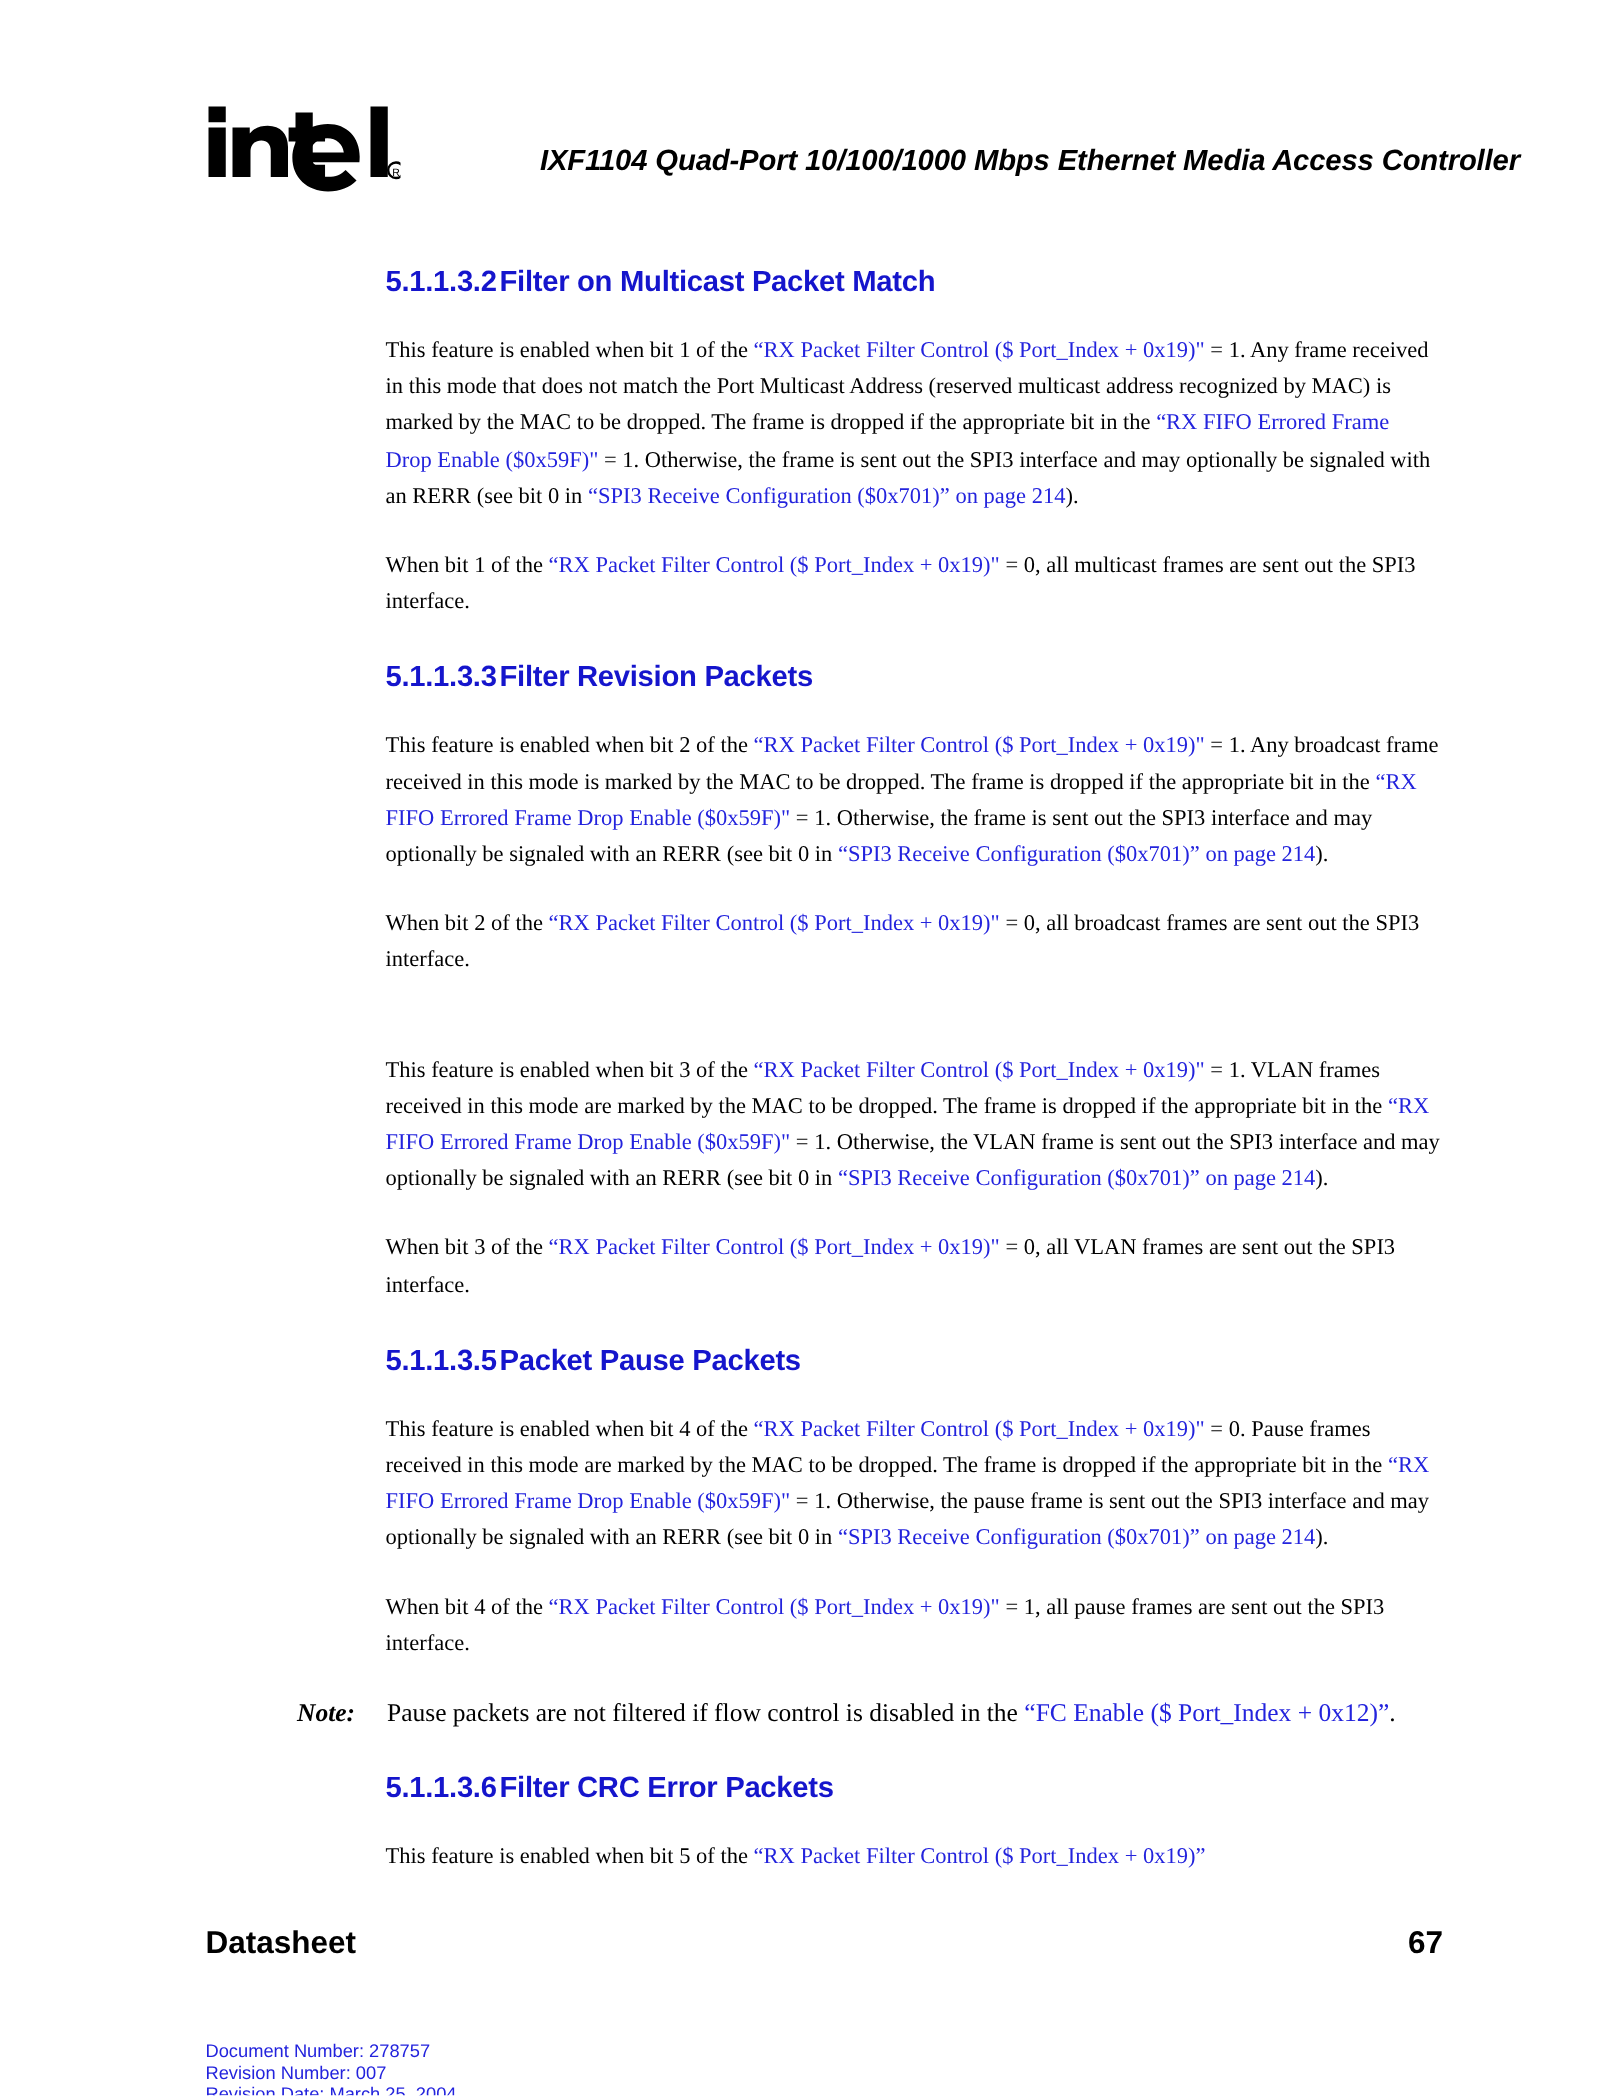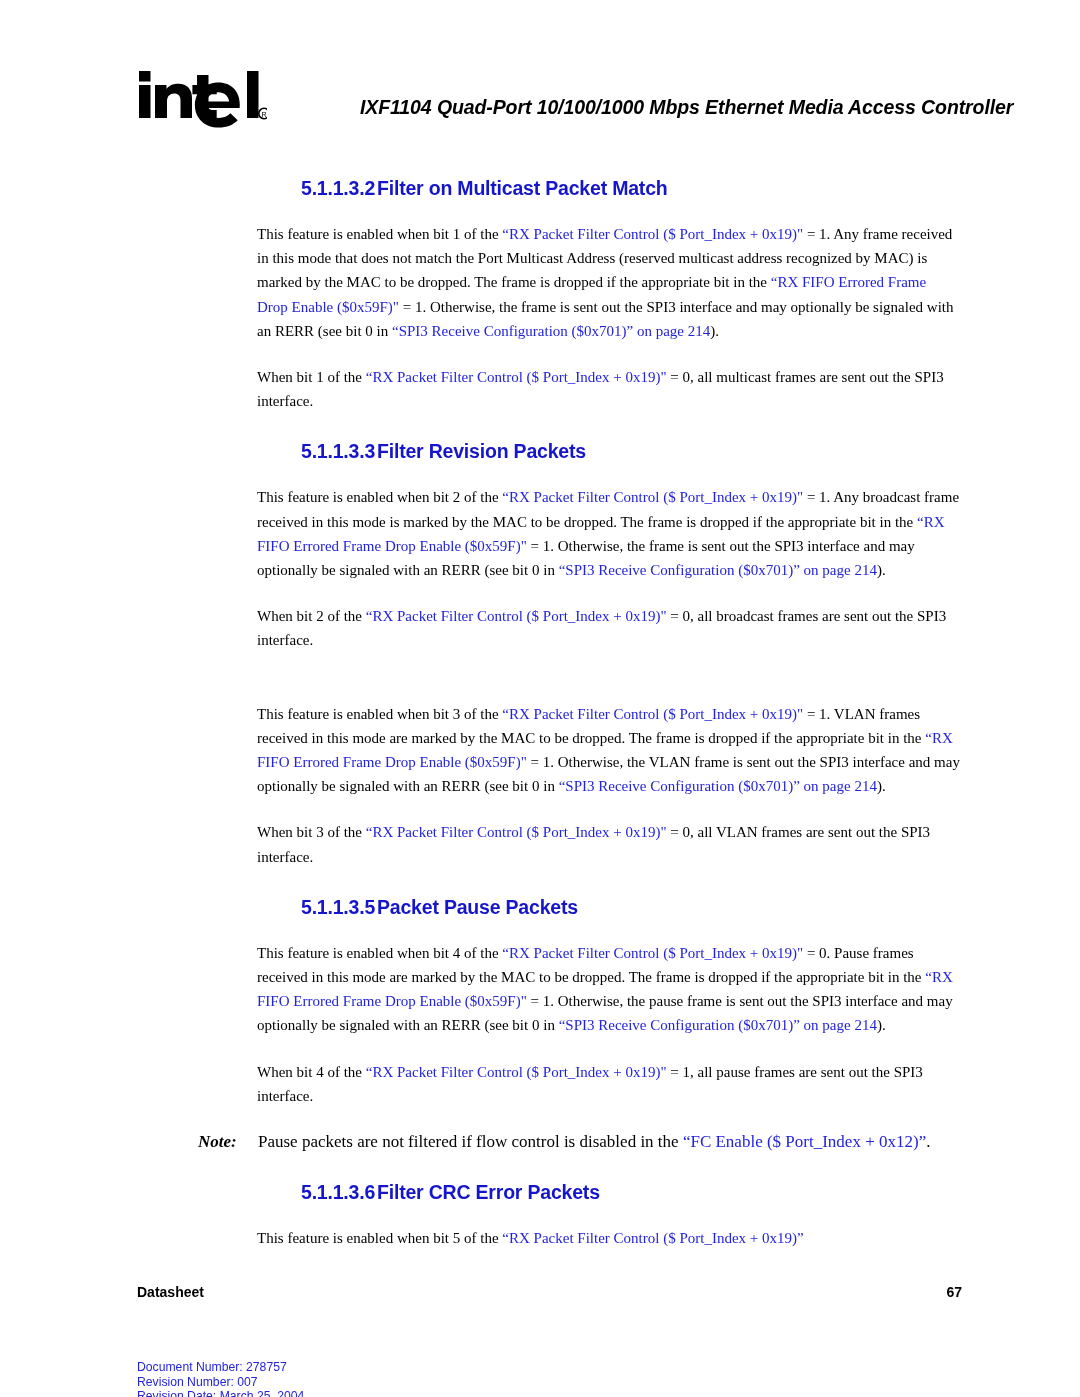--- a/index.html
+++ b/index.html
@@ -63,21 +63,20 @@
     font-weight: bold;
     font-size: 19.5px;
     letter-spacing: -0.2px;
     display: flex;
     white-space: nowrap;
   }
   .heading .h-num {
     display: inline-block;
     width: 76px;
     flex: 0 0 76px;
-    margin-left: 44px;
   }
   .heading-wrap { padding-left: 257px; }
 
   .para {
     margin: 0;
     padding: 0 120px 0 257px;
     font-size: 15px;
     line-height: 24.2px;
     color: #000000;
     text-align: left;
@@ -114,21 +113,21 @@
   .footer-line {
     position: absolute;
     left: 137px;
     top: 0;
     width: 825px;
     display: flex;
     justify-content: space-between;
     align-items: flex-end;
     font-family: "Liberation Sans", "DejaVu Sans", sans-serif;
     font-weight: bold;
-    font-size: 14px;
+    font-size: 21px;
     color: #000000;
   }
   .footer-meta {
     position: absolute;
     left: 137px;
     top: 30px;
     font-family: "Liberation Sans", "DejaVu Sans", sans-serif;
     font-size: 12.2px;
     line-height: 14.6px;
     color: #2323dd;

